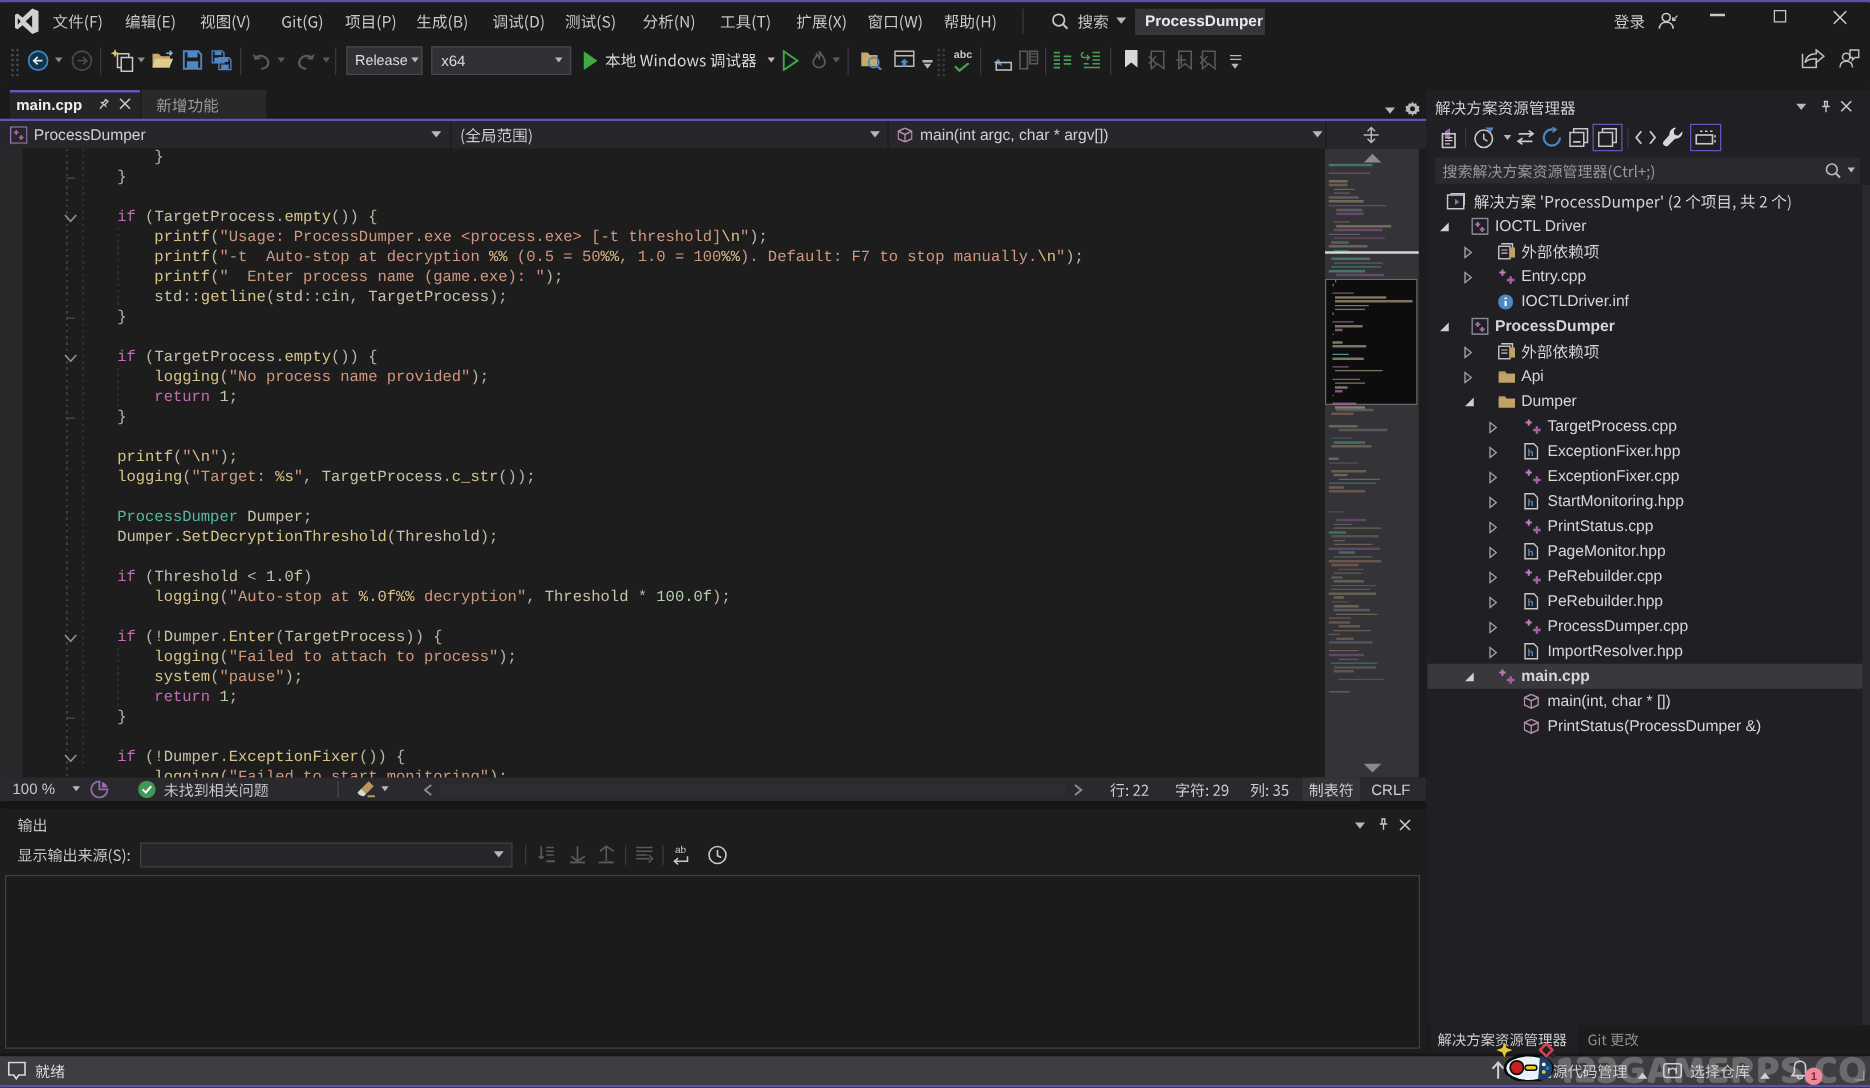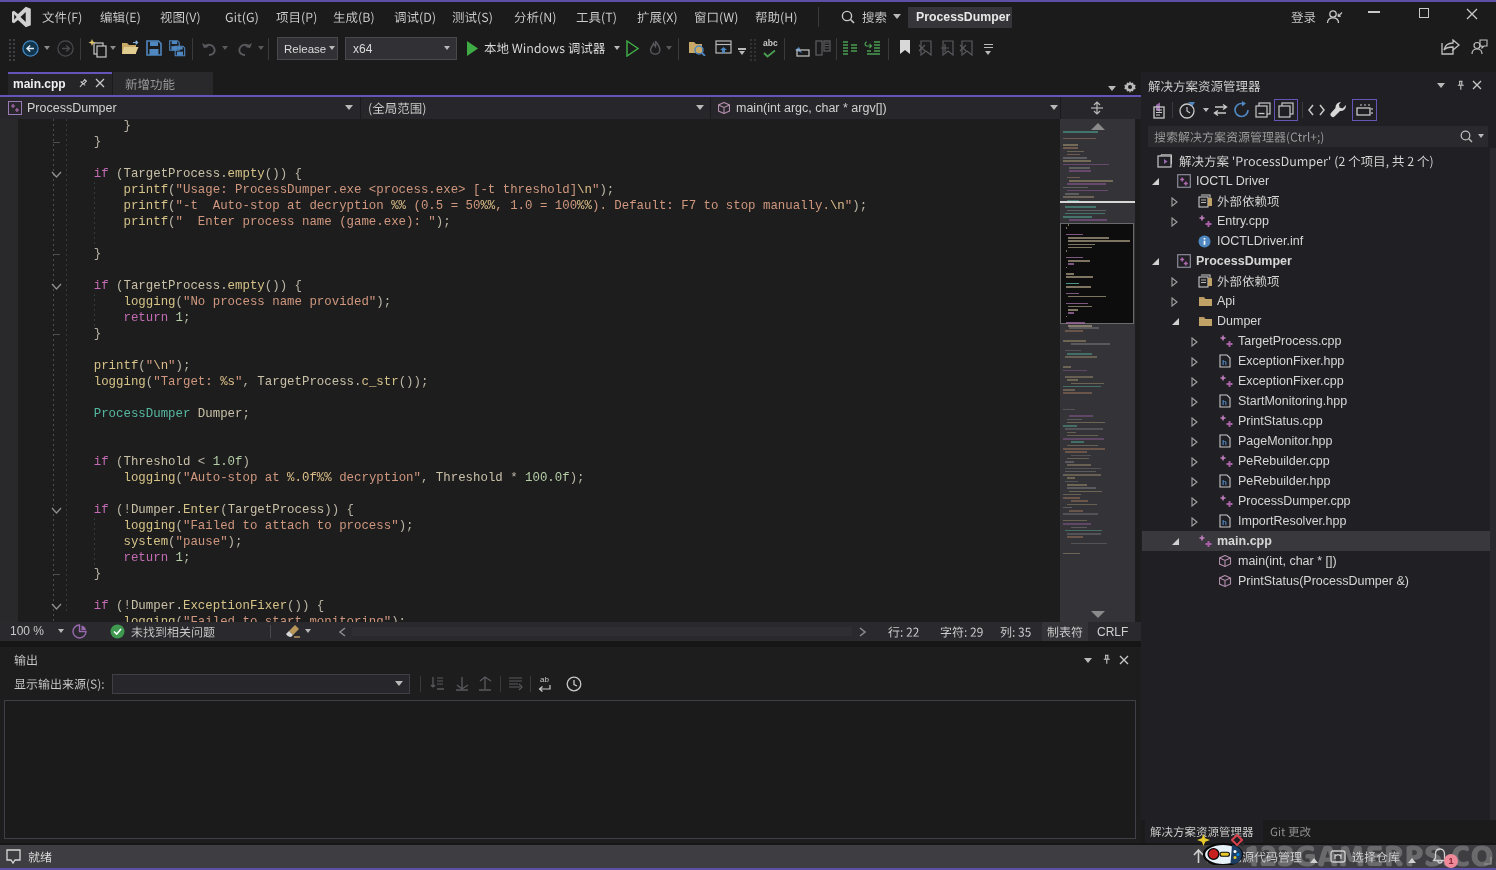--- a/index.html
+++ b/index.html
@@ -296,28 +296,30 @@
     <div style="position:absolute;left:0px;top:119px;width:1141px;height:503px;background:#1d1d1d;"></div>
     <div style="position:absolute;left:0px;top:119px;width:18px;height:503px;background:#29292c;"></div>
     <div style="position:absolute;left:53px;top:119px;width:1px;height:503px;background:repeating-linear-gradient(to bottom,#4e4e4e 0 2px,transparent 2px 5px)"></div>
     <div style="position:absolute;left:66px;top:119px;width:1px;height:495px;background:repeating-linear-gradient(to bottom,#383838 0 2px,transparent 2px 5px)"></div>
     <div class="cl" style="left:64px;top:118px"><span class="p">        }</span></div>
     <div class="cl" style="left:64px;top:134px"><span class="p">    }</span></div>
     <div class="cl" style="left:64px;top:166px"><span class="k">    if</span><span class="p"> (</span><span class="i">TargetProcess</span><span class="p">.</span><span class="f">empty</span><span class="p">()) {</span></div>
     <div class="cl" style="left:64px;top:182px"><span class="f">        printf</span><span class="p">(</span><span class="s">"Usage: ProcessDumper.exe &lt;process.exe&gt; [-t threshold]</span><span class="e">\n</span><span class="s">"</span><span class="p">);</span></div>
     <div class="cl" style="left:64px;top:198px"><span class="f">        printf</span><span class="p">(</span><span class="s">"-t  Auto-stop at decryption </span><span class="e">%%</span><span class="s"> (0.5 = 50</span><span class="e">%%</span><span class="s">, 1.0 = 100</span><span class="e">%%</span><span class="s">). Default: F7 to stop manually.</span><span class="e">\n</span><span class="s">"</span><span class="p">);</span></div>
     <div class="cl" style="left:64px;top:214px"><span class="f">        printf</span><span class="p">(</span><span class="s">"  Enter process name (game.exe): "</span><span class="p">);</span></div>
+    <div class="cl" style="left:64px;top:230px"><span class="i">        std</span><span class="p">::</span><span class="f">getline</span><span class="p">(</span><span class="i">std</span><span class="p">::</span><span class="i">cin</span><span class="p">, </span><span class="i">TargetProcess</span><span class="p">);</span></div>
     <div class="cl" style="left:64px;top:246px"><span class="p">    }</span></div>
     <div class="cl" style="left:64px;top:278px"><span class="k">    if</span><span class="p"> (</span><span class="i">TargetProcess</span><span class="p">.</span><span class="f">empty</span><span class="p">()) {</span></div>
     <div class="cl" style="left:64px;top:294px"><span class="f">        logging</span><span class="p">(</span><span class="s">"No process name provided"</span><span class="p">);</span></div>
     <div class="cl" style="left:64px;top:310px"><span class="k">        return</span><span class="n"> 1</span><span class="p">;</span></div>
     <div class="cl" style="left:64px;top:326px"><span class="p">    }</span></div>
     <div class="cl" style="left:64px;top:358px"><span class="f">    printf</span><span class="p">(</span><span class="s">"</span><span class="e">\n</span><span class="s">"</span><span class="p">);</span></div>
     <div class="cl" style="left:64px;top:374px"><span class="f">    logging</span><span class="p">(</span><span class="s">"Target: </span><span class="e">%s</span><span class="s">"</span><span class="p">, </span><span class="i">TargetProcess</span><span class="p">.</span><span class="f">c_str</span><span class="p">());</span></div>
     <div class="cl" style="left:64px;top:406px"><span class="t">    ProcessDumper</span><span class="i"> Dumper</span><span class="p">;</span></div>
+    <div class="cl" style="left:64px;top:422px"><span class="i">    Dumper</span><span class="p">.</span><span class="f">SetDecryptionThreshold</span><span class="p">(</span><span class="i">Threshold</span><span class="p">);</span></div>
     <div class="cl" style="left:64px;top:454px"><span class="k">    if</span><span class="p"> (</span><span class="i">Threshold</span><span class="p"> &lt; </span><span class="n">1.0f</span><span class="p">)</span></div>
     <div class="cl" style="left:64px;top:470px"><span class="f">        logging</span><span class="p">(</span><span class="s">"Auto-stop at </span><span class="e">%.0f%%</span><span class="s"> decryption"</span><span class="p">, </span><span class="i">Threshold</span><span class="p"> * </span><span class="n">100.0f</span><span class="p">);</span></div>
     <div class="cl" style="left:64px;top:502px"><span class="k">    if</span><span class="p"> (!</span><span class="i">Dumper</span><span class="p">.</span><span class="f">Enter</span><span class="p">(</span><span class="i">TargetProcess</span><span class="p">)) {</span></div>
     <div class="cl" style="left:64px;top:518px"><span class="f">        logging</span><span class="p">(</span><span class="s">"Failed to attach to process"</span><span class="p">);</span></div>
     <div class="cl" style="left:64px;top:534px"><span class="f">        system</span><span class="p">(</span><span class="s">"pause"</span><span class="p">);</span></div>
     <div class="cl" style="left:64px;top:550px"><span class="k">        return</span><span class="n"> 1</span><span class="p">;</span></div>
     <div class="cl" style="left:64px;top:566px"><span class="p">    }</span></div>
     <div class="cl" style="left:64px;top:598px"><span class="k">    if</span><span class="p"> (!</span><span class="i">Dumper</span><span class="p">.</span><span class="f">ExceptionFixer</span><span class="p">()) {</span></div>
     <div class="cl" style="left:64px;top:614px"><span class="f">        logging</span><span class="p">(</span><span class="s">"Failed to start monitoring"</span><span class="p">);</span></div>
     <div style="position:absolute;left:94px;top:182px;width:1px;height:64px;background:repeating-linear-gradient(to bottom,#383838 0 2px,transparent 2px 5px)"></div>

